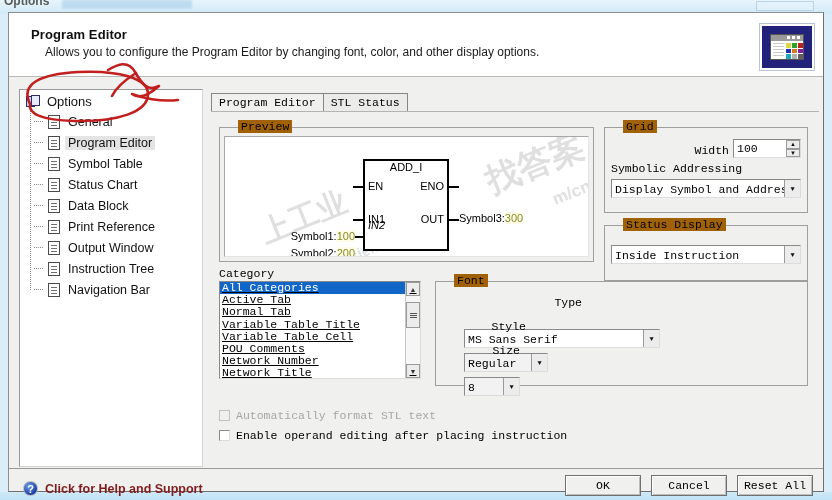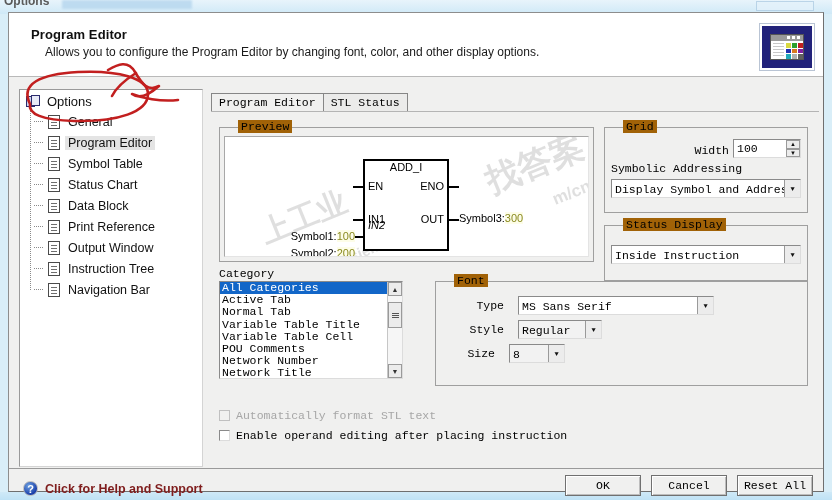--- a/index.html
+++ b/index.html
@@ -279,24 +279,24 @@
   
   #grp-status { left:397px; top:140px; width:204px; height:56px; }
   #status-combo { position:absolute; left:6px; top:19px; width:190px; height:19px; }
 
   
   #cat-label {
     position:absolute; left:12px; top:182px;
     font-family:"Liberation Mono", monospace; font-size:11.5px;
   }
   #cat-list {
-    position:absolute; left:12px; top:196px; width:184px; height:98px;
+    position:absolute; left:12px; top:196px; width:202px; height:98px;
     background:#fff; border:1px solid #8a8a8a;
     border-right-color:#dcdcdc; border-bottom-color:#dcdcdc;
-    display:flex; overflow:hidden;
+    display:flex; overflow:hidden;text-decoration:underline;
   }
   #cat-items { flex:1; }
   .cat-item {
     font-family:"Liberation Mono", monospace; font-size:11.5px;
     height:12.2px; line-height:12.2px; padding-left:2px; color:#000;
     white-space:nowrap;
   }
   .cat-item.selected { background:#1266c8; color:#fff; }
   #cat-scroll {
     width:15px; background:#f1f1f1; border-left:1px solid #c6c6c6;
@@ -314,26 +314,26 @@
     display:flex; align-items:center; justify-content:center;
   }
   #sb-thumb b {
     display:block; width:7px; height:5px;
     background:repeating-linear-gradient(#555 0 1px, transparent 1px 2px);
   }
 
   
   #grp-font { left:228px; top:196px; width:373px; height:105px; }
   .font-row {
-    position:absolute; display:flex; align-items:center; gap:14px;
-    font-family:"Liberation Mono", monospace; font-size:11.5px;
+    position:absolute; display:flex; align-items:center; gap:20px;
+    font-family:"Liberation Mono", monospace; font-size:11.5px;flex-direction:column;
   }
   #row-type  { left:28px; top:14px; }
   #row-style { left:28px; top:38px; }
-  #row-size  { left:19px; top:62px; }
+  #row-size  { left:28px; top:62px;align-items:flex-end; }
   .font-row .lab { width:40px; text-align:right; }
   #type-combo  { width:196px; height:19px; }
   #style-combo { width:84px;  height:19px; background:#f2f2f2; }
   #size-combo  { width:56px;  height:19px; background:#f2f2f2; }
   #sample-box {
     position:absolute; right:6px; top:32px; width:184px; height:50px;
     background:#fff; border:1px solid #555;
     display:flex; align-items:center; justify-content:center;
     font-size:12px; color:#000;
   }

